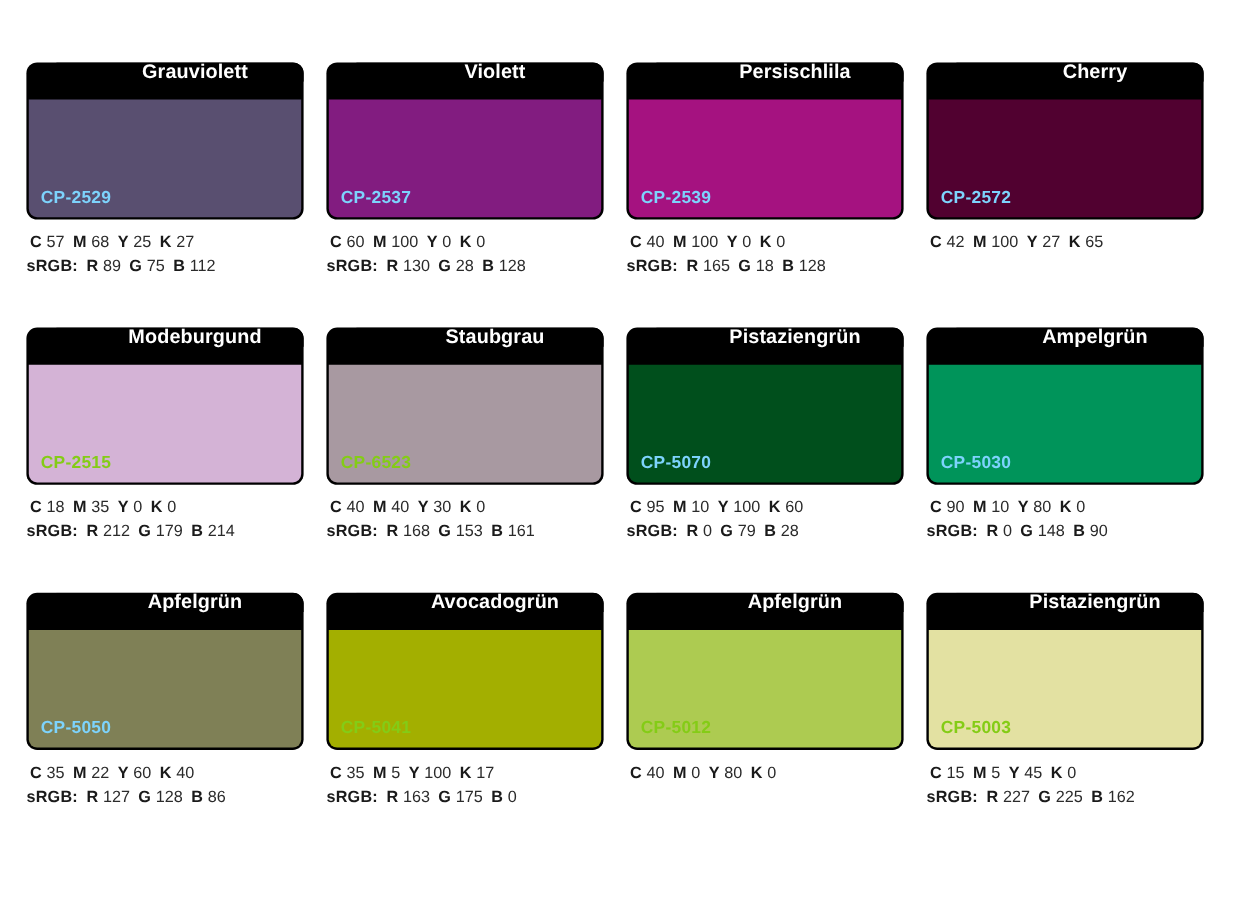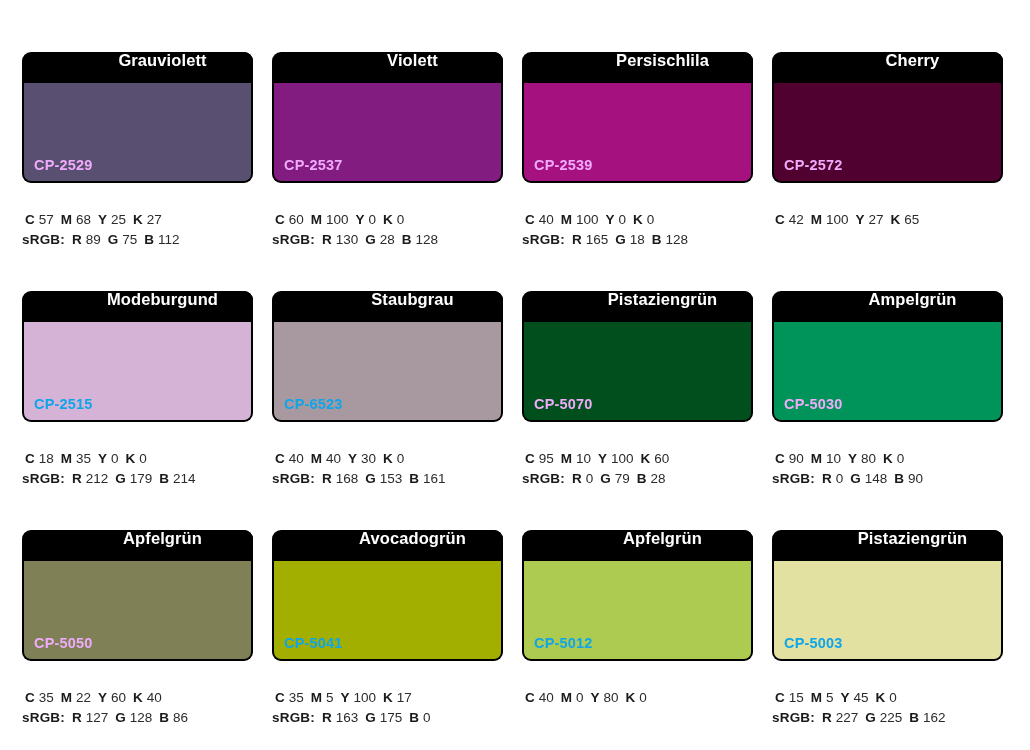--- a/index.html
+++ b/index.html
@@ -74,25 +74,25 @@
     position: absolute;
     left: 12px;
     bottom: 11px;
     z-index: 3;
     font-size: 14.5px;
     font-weight: bold;
     letter-spacing: 0.2px;
     line-height: 1;
     white-space: nowrap;
   }
-  .card-code.light { color: #f0abfc; }
-  .card-code.dark  { color: #0ea5e9; }
+  .card-code.light { color: #7dd3fc; }
+  .card-code.dark  { color: #84cc16; }
 
   .card-specs {
-    padding-top: 27px;
+    padding-top: 9px;
     color: #1a1a1a;
   }
   .spec-line {
     font-size: 13.5px;
     line-height: 20px;
     white-space: nowrap;
   }
   .spec-line.cmyk { padding-left: 3px; }
   .k { font-weight: bold; }
   .v { font-weight: normal; color: #2b2b2b; }

